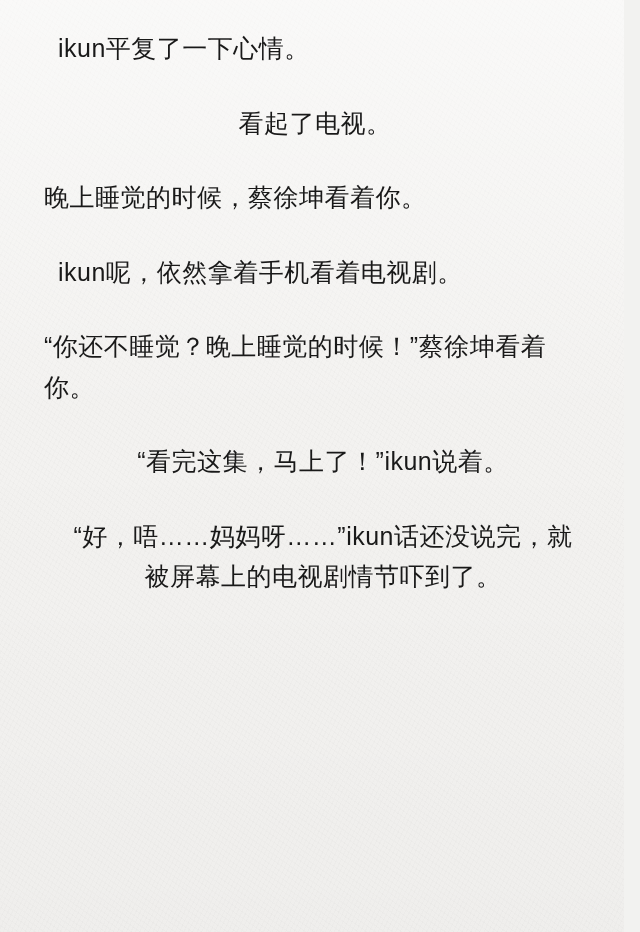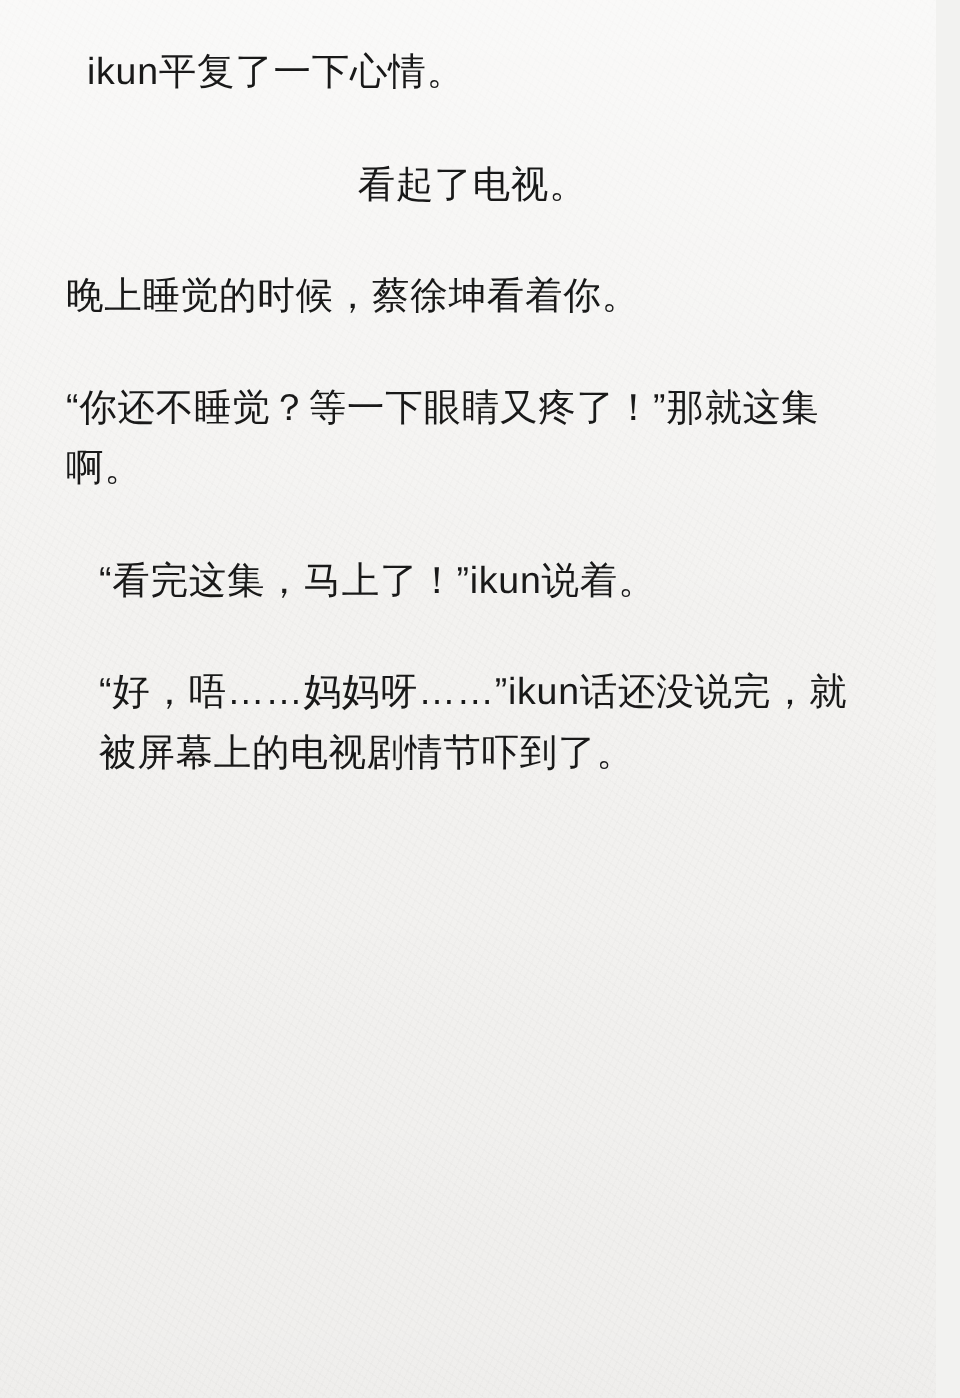--- a/index.html
+++ b/index.html
@@ -31,28 +31,29 @@
     font-size: 25px;
     line-height: 1.62;
     letter-spacing: 0.5px;
     margin: 0 0 34px 0;
     text-align: left;
     white-space: pre-wrap;
     word-break: break-word;
     color: #191919;
   }
   .paragraph.indent-1 { padding-left: 14px; }
-  .paragraph.indent-2 { padding-left: 22px; }
+  .paragraph.indent-2 { padding-left: 22px; text-align: center; }
   .paragraph.indent-small { padding-left: 6px; text-align: center; }
   .paragraph.indent-none { padding-left: 0; }
   .paragraph.last { margin-bottom: 13px; }
 </style>
 </head>
 <body>
 
 <div class="page">
   <p class="paragraph indent-1">ikun平复了一下心情。</p>
   <p class="paragraph indent-small">看起了电视。</p>
   <p class="paragraph indent-none">晚上睡觉的时候，蔡徐坤看着你。</p>
-  <p class="paragraph indent-none">“你还不睡觉？等一下眼睛又疼了！”那就这集啊。</p>
+  <p class="paragraph indent-1">ikun呢，依然拿着手机看着电视剧。</p>
+  <p class="paragraph indent-none">“你还不睡觉？晚上睡觉的时候！”蔡徐坤看着你。</p>
   <p class="paragraph indent-2">“看完这集，马上了！”ikun说着。</p>
   <p class="paragraph indent-2 last">“好，唔……妈妈呀……”ikun话还没说完，就被屏幕上的电视剧情节吓到了。</p>
 </div>
 
 </body></html>

